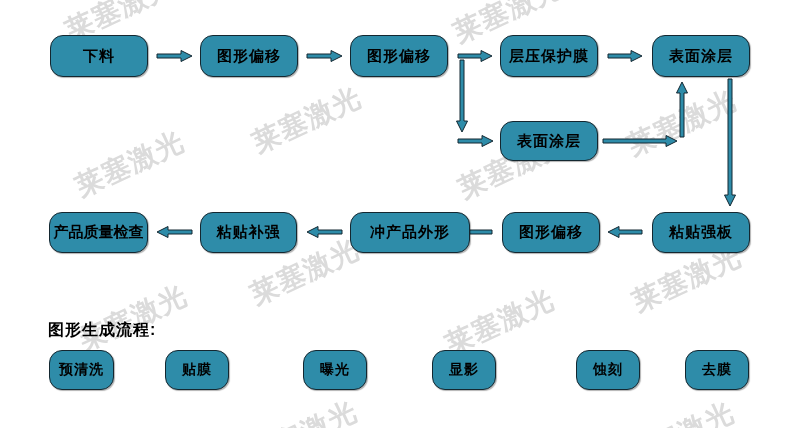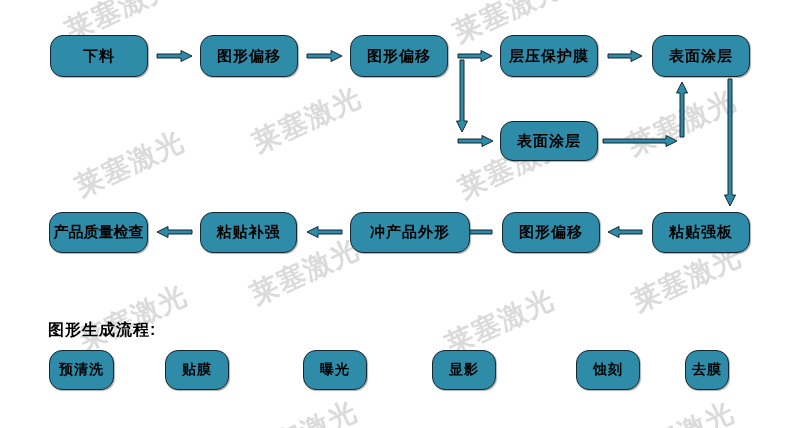--- a/index.html
+++ b/index.html
@@ -70,15 +70,15 @@
   <div class="node" style="left:502px;top:212px;width:98px;height:41px">图形偏移</div>
   <div class="node" style="left:652px;top:212px;width:98px;height:41px">粘贴强板</div>
 
   <div class="heading">图形生成流程:</div>
 
   <div class="node" style="left:49px;top:350px;width:65px;height:40px;font-size:14px">预清洗</div>
   <div class="node" style="left:165px;top:350px;width:64px;height:40px;font-size:14px">贴膜</div>
   <div class="node" style="left:303px;top:350px;width:64px;height:40px;font-size:14px">曝光</div>
   <div class="node" style="left:432px;top:350px;width:64px;height:40px;font-size:14px">显影</div>
   <div class="node" style="left:576px;top:350px;width:64px;height:40px;font-size:14px">蚀刻</div>
-  <div class="node" style="left:685px;top:350px;width:44px;height:40px;font-size:14px">去膜</div>
+  <div class="node" style="left:685px;top:350px;width:64px;height:40px;font-size:14px">去膜</div>
 
 </div>
 
 </body></html>

